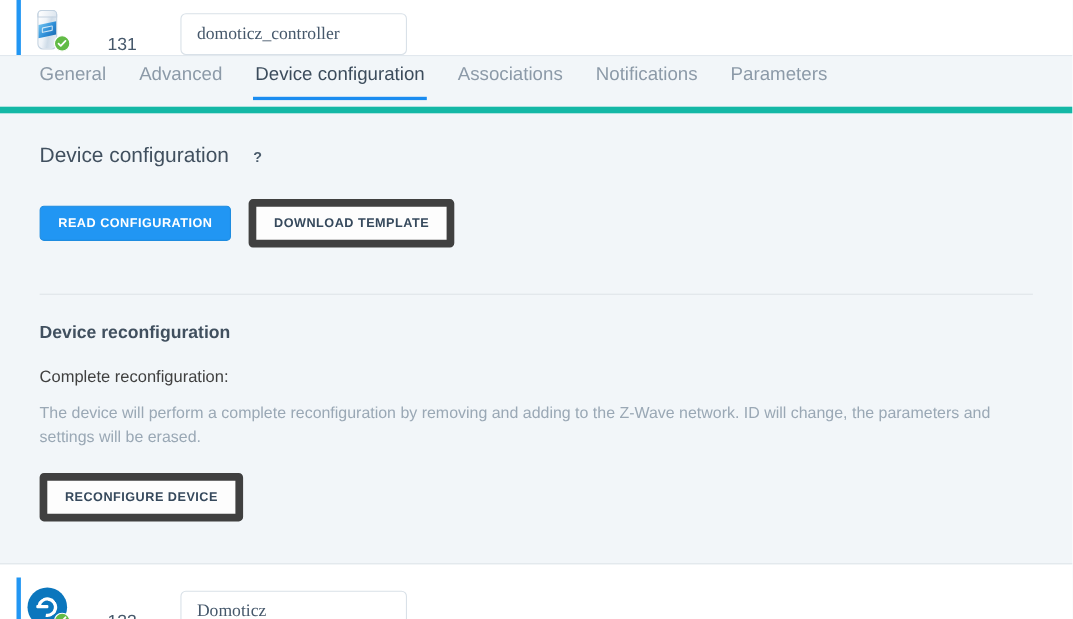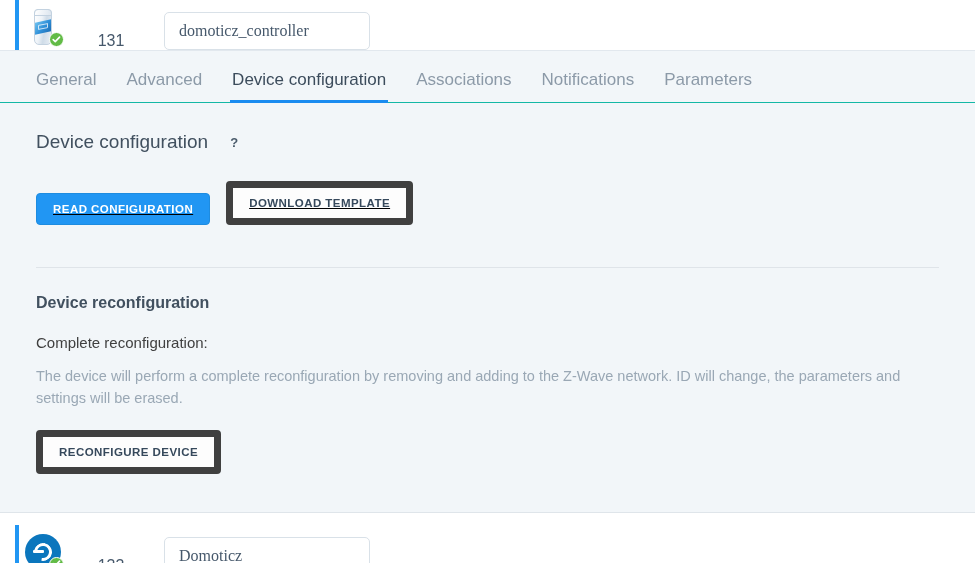--- a/index.html
+++ b/index.html
@@ -169,24 +169,24 @@
 
   
   .panel {
     background: #f2f6f9;
     border-top: 1px solid #e2e8ee;
     border-bottom: 1px solid #dfe5ea;
   }
   .tabbar {
     position: relative;
     display: flex;
-    align-items: flex-end;
+    align-items: center;
     height: 52px;
     padding: 0 0 0 36px;
-    border-bottom: 1px solid #14b8a6;
+    border-bottom: 6px solid #14b8a6;
     box-sizing: border-box;
   }
   .tab {
     position: relative;
     font-size: 17px;
     color: #8c9aa8;
     padding: 0 0 12px 0;
     margin-right: 30px;
     cursor: pointer;
     white-space: nowrap;
@@ -216,23 +216,22 @@
   .help-icon {
     margin-left: 22px;
     font-size: 13px;
     font-weight: bold;
     color: #4a5b6b;
     cursor: pointer;
   }
 
   .btn-row {
     display: flex;
-    align-items: flex-end;
+    align-items: center;
     margin-top: 28px;
-    text-decoration: underline;
   }
   .btn {
     font-family: "Liberation Sans", sans-serif;
     font-size: 11.5px;
     font-weight: bold;
     letter-spacing: .45px;
     border-radius: 4px;
     padding: 9px 16px;
     cursor: pointer;
     box-sizing: border-box;

